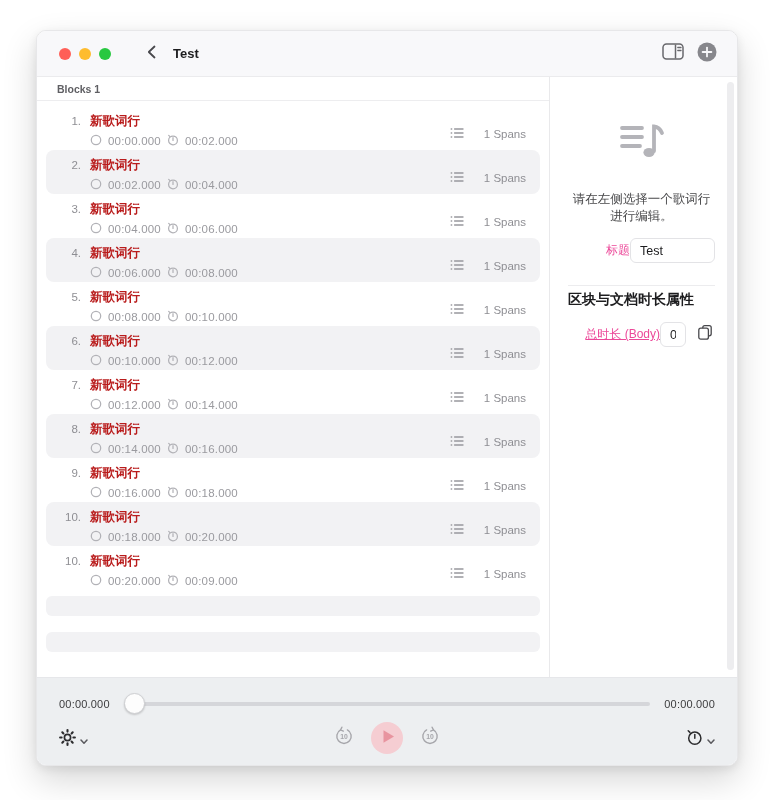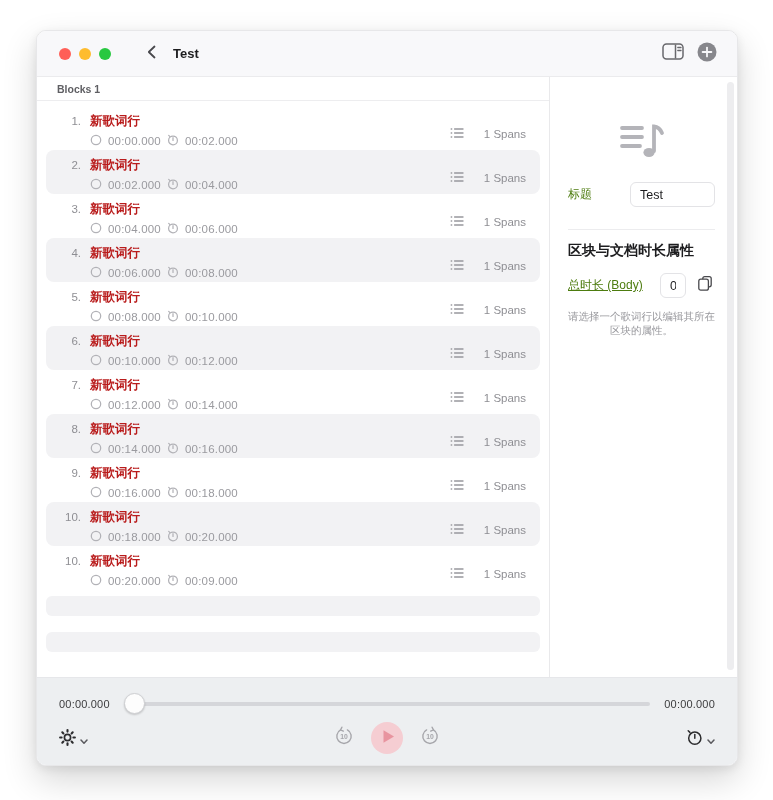--- a/index.html
+++ b/index.html
@@ -41,27 +41,27 @@
   .empty-state { margin-top: 42px; text-align: center; }
   .empty-state .note-icon { display: inline-block; }
   .empty-msg { margin-top: 22px; font-size: 12.5px; color: #48484a; }
   .section-head { display: flex; align-items: center; justify-content: space-between; margin-top: 42px; }
   .section-head h3, .section-title { font-size: 14px; font-weight: 700; color: #1d1d1f; }
   .head-btns { display: flex; gap: 5px; }
   .pill-btn { width: 29px; height: 21px; border-radius: 6px; display: flex; align-items: center; justify-content: center; cursor: pointer; }
   .pill-btn.white { background: #ffffff; border: 1px solid #e2e2e5; }
   .pill-btn.red { background: #e0343f; }
   .field-row { display: flex; align-items: center; margin-top: 13px; }
-  .field-label { font-size: 12px; color: #4d7c0f; flex: 0 0 auto; }
+  .field-label { font-size: 12px; color: #ec4899; flex: 0 0 auto; text-align: right; }
   .field-label.w1 { width: 62px; }
   .field-label.w2 { width: 92px; text-decoration: underline; }
   .text-input { flex: 1; height: 25px; border: 1px solid #e3e3e6; border-radius: 6px; background: #fff; font-size: 12.5px; color: #1d1d1f; padding: 0 9px; font-family: inherit; outline: none; min-width: 0; }
   .disclosure { display: flex; align-items: center; gap: 8px; margin-top: 24px; font-size: 12.5px; font-weight: 600; color: #2c2c2e; cursor: pointer; }
   .divider { height: 1px; background: #ececee; margin-top: 22px; }
-  .section-title-row { margin-top: 11px; }
+  .section-title-row { margin-top: 4px; }
   .copy-btn { margin-left: 9px; width: 20px; height: 20px; display: flex; align-items: center; justify-content: center; cursor: pointer; flex: 0 0 auto; }
   .hint { margin-top: 12px; text-align: center; font-size: 10.5px; color: #98989d; }
   
   .player { height: 88px; background: #edeff1; border-top: 1px solid #e6e7ea; flex: 0 0 auto; padding: 15px 22px 0; }
   .slider-row { display: flex; align-items: center; gap: 14px; }
   .time-label { font-size: 11px; color: #3c3c3e; letter-spacing: 0.2px; }
   .slider { flex: 1; position: relative; height: 21px; cursor: pointer; }
   .slider-track { position: absolute; left: 0; right: 0; top: 9px; height: 4px; background: #d5d6da; border-radius: 2px; }
   .slider-knob { position: absolute; left: 0; top: 0; width: 21px; height: 21px; border-radius: 50%; background: #fdfdfd; border: 1px solid #cfd0d3; box-shadow: 0 1px 2px rgba(0,0,0,0.18); }
   .controls-row { position: relative; height: 40px; margin-top: 8px; }
@@ -570,20 +570,21 @@
           <svg width="50" height="46" viewBox="0 0 50 46">
             <g stroke="#b4b4b9" stroke-width="3.8" stroke-linecap="round">
               <line x1="5" y1="9" x2="25" y2="9"></line>
               <line x1="5" y1="18" x2="25" y2="18"></line>
               <line x1="5" y1="27" x2="23" y2="27"></line>
             </g>
             <path d="M37 32 V7.5 q5.5 0.5 8 6.5" fill="none" stroke="#b4b4b9" stroke-width="3.8" stroke-linecap="round"></path>
             <ellipse cx="32" cy="33.5" rx="5.6" ry="4.6" fill="#b4b4b9"></ellipse>
           </svg>
         </span>
+        <div class="empty-msg">请在左侧选择一个歌词行进行编辑。</div>
       </div>
 
 
       <div class="field-row">
         <span class="field-label w1">标题</span>
         <input class="text-input" value="Test" style="">
       </div>
 
 
 
@@ -599,21 +600,20 @@
         <div class="copy-btn">
           <span>
             <svg width="16" height="17" viewBox="0 0 16 17">
               <path d="M5.8 4.2 V3.6 a2 2 0 0 1 2-2 h4.4 a2 2 0 0 1 2 2 v6.2 a2 2 0 0 1 -2 2 h-0.7" fill="none" stroke="#48484c" stroke-width="1.3" stroke-linejoin="round"></path>
               <rect x="1.8" y="4.2" width="9.6" height="11" rx="2" fill="none" stroke="#48484c" stroke-width="1.3"></rect>
             </svg>
           </span>
         </div>
       </div>
 
-      <div class="hint">请选择一个歌词行以编辑其所在区块的属性。</div>
     </div>
   </div>
 
   <div class="player">
     <div class="slider-row">
       <span class="time-label">00:00.000</span>
       <div class="slider">
         <div class="slider-track"></div>
         <div class="slider-knob"></div>
       </div>

